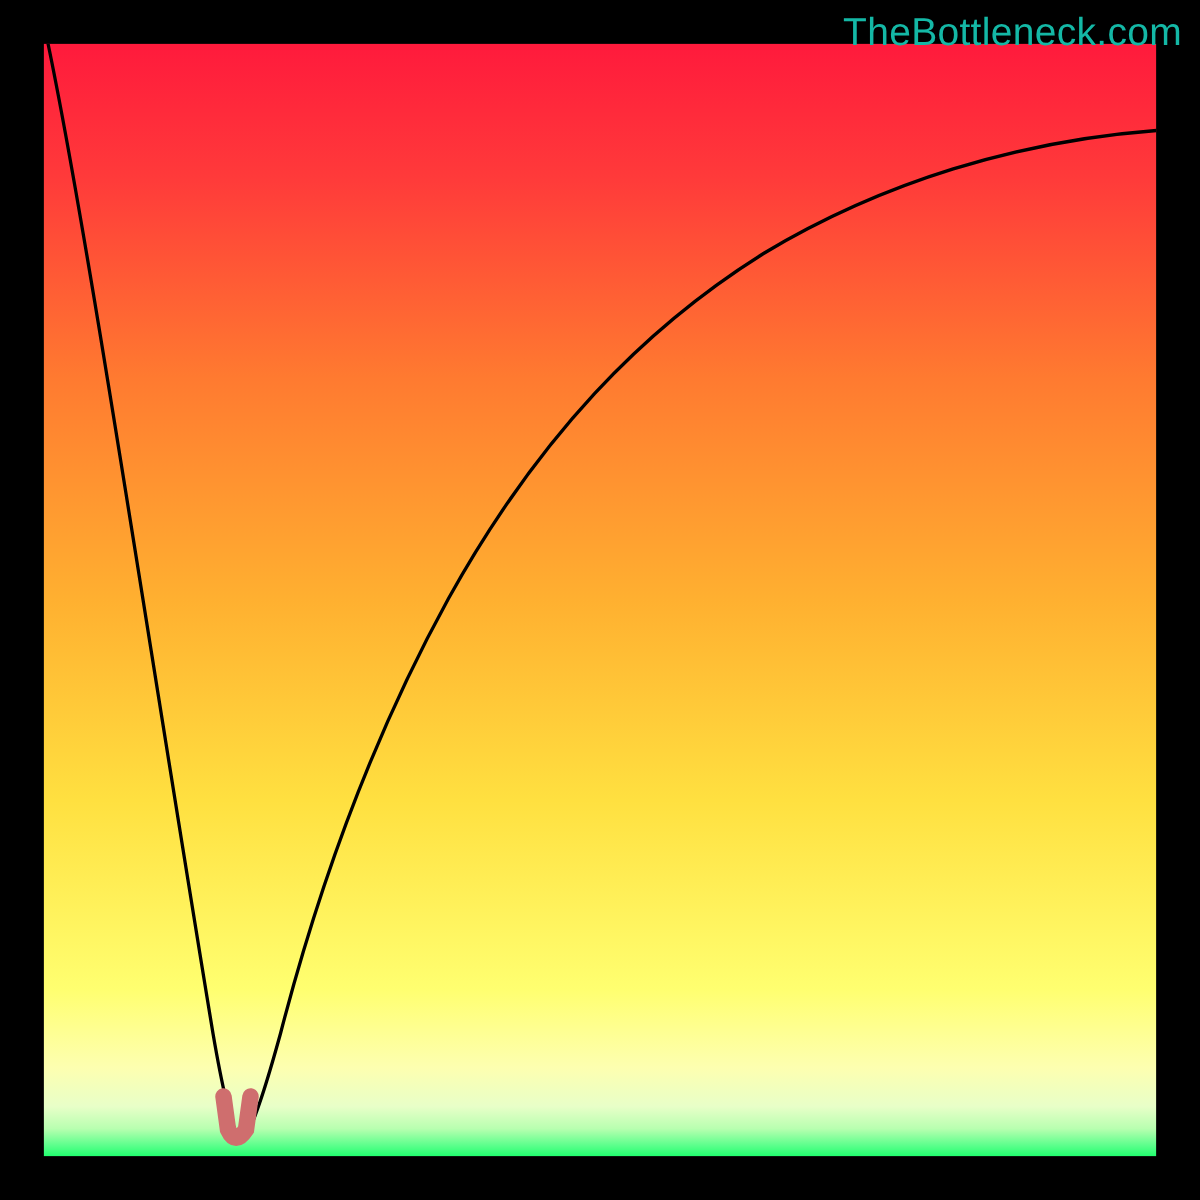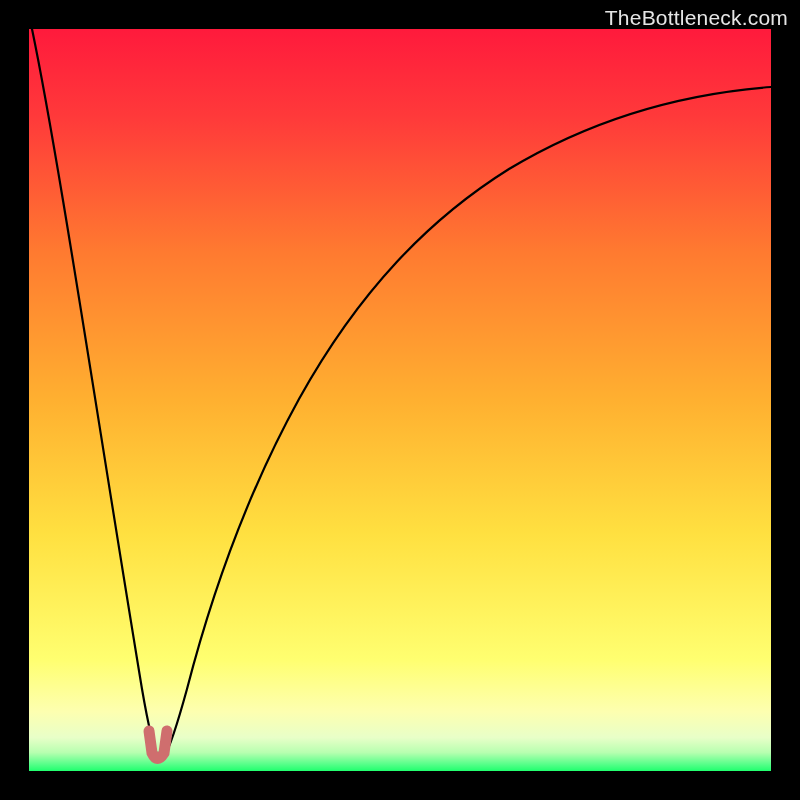--- a/index.html
+++ b/index.html
@@ -26,22 +26,22 @@
     overflow: hidden;
   }
   .gradient-bg {
     position: absolute;
     inset: 0;
   }
   .watermark {
     position: absolute;
     top: 6px;
     right: 12px;
-    color: #e5e5e5;
-    font-size: 21px;
+    color: #14b8a6;
+    font-size: 26px;
     font-weight: 500;
     letter-spacing: 0.2px;
     z-index: 5;
   }
   svg { display: block; }
 </style>
 </head>
 <body>
 
 <div class="frame">

